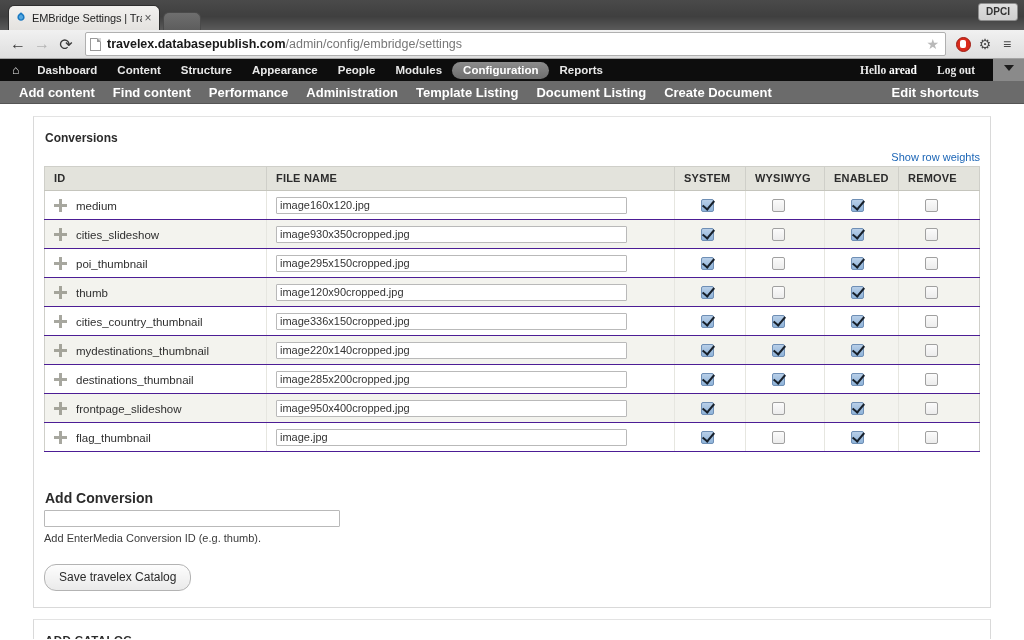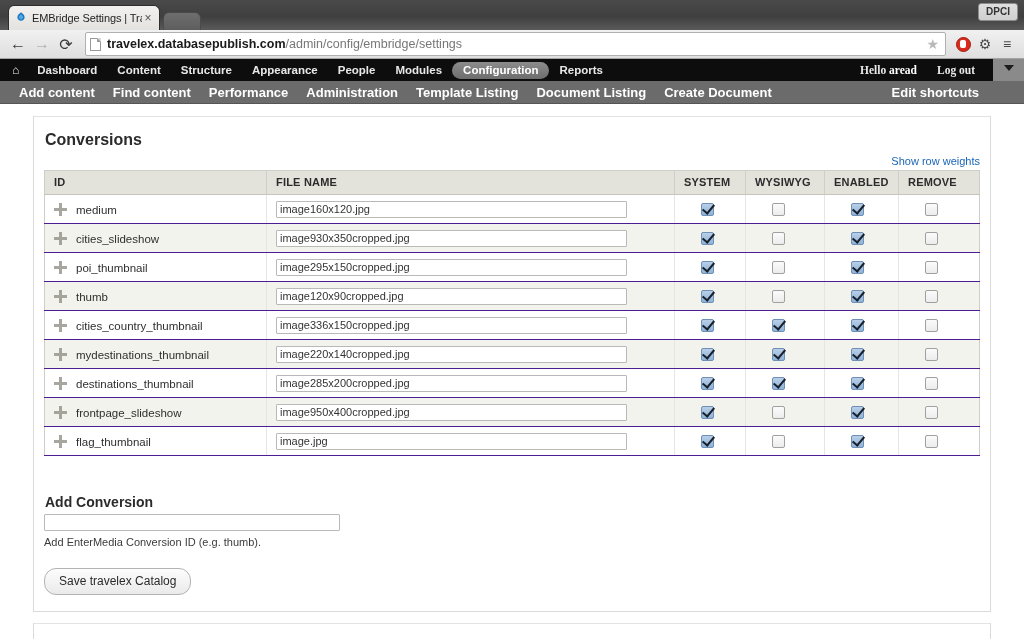--- a/index.html
+++ b/index.html
@@ -222,21 +222,21 @@
     padding-top: 12px;
   }
   .fieldset {
     border: 1px solid #d9d9d9;
     border-top: 1px solid #e3e3e3;
     background: #fff;
     padding: 14px 10px 16px 10px;
     margin-bottom: 11px;
   }
   .fs-legend {
-    font-size: 16px;
+    font-size: 12px;
     font-weight: bold;
     color: #2b2b2b;
     margin: 0 0 6px 1px;
   }
   .show-weights {
     text-align: right;
     font-size: 11px;
     margin-bottom: 3px;
   }
   .show-weights a { color: #1b65b6; text-decoration: none; }

